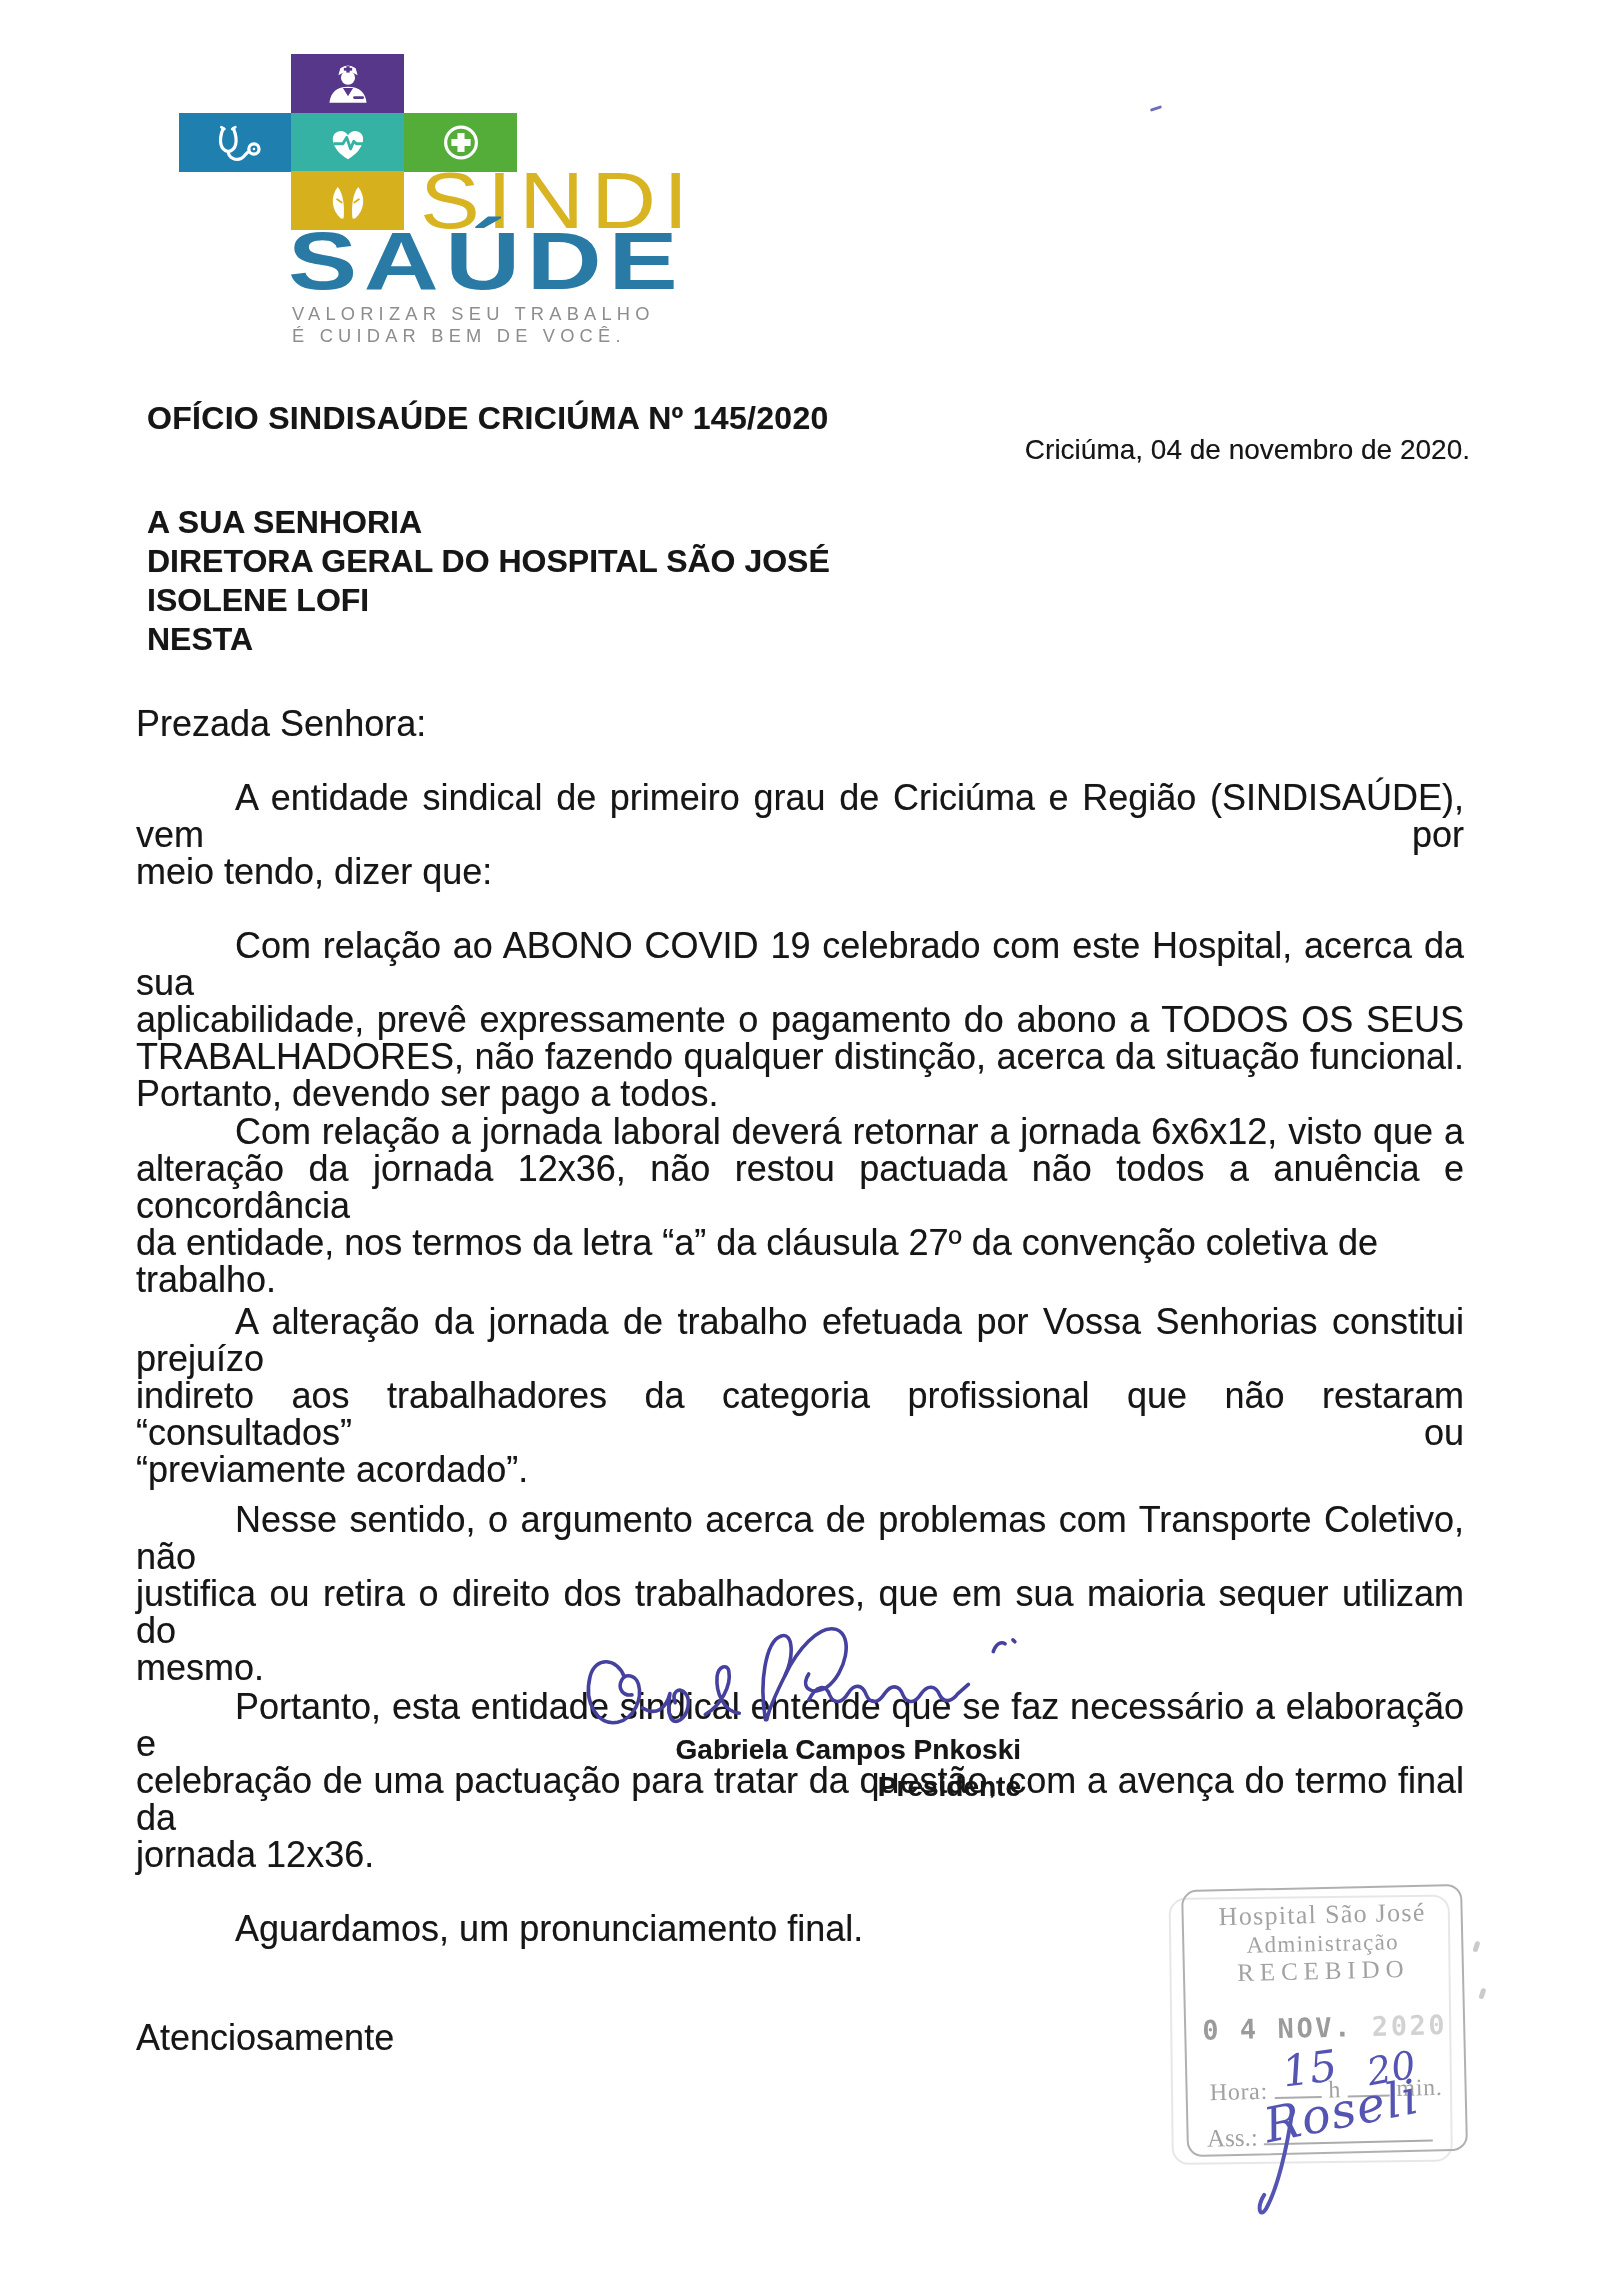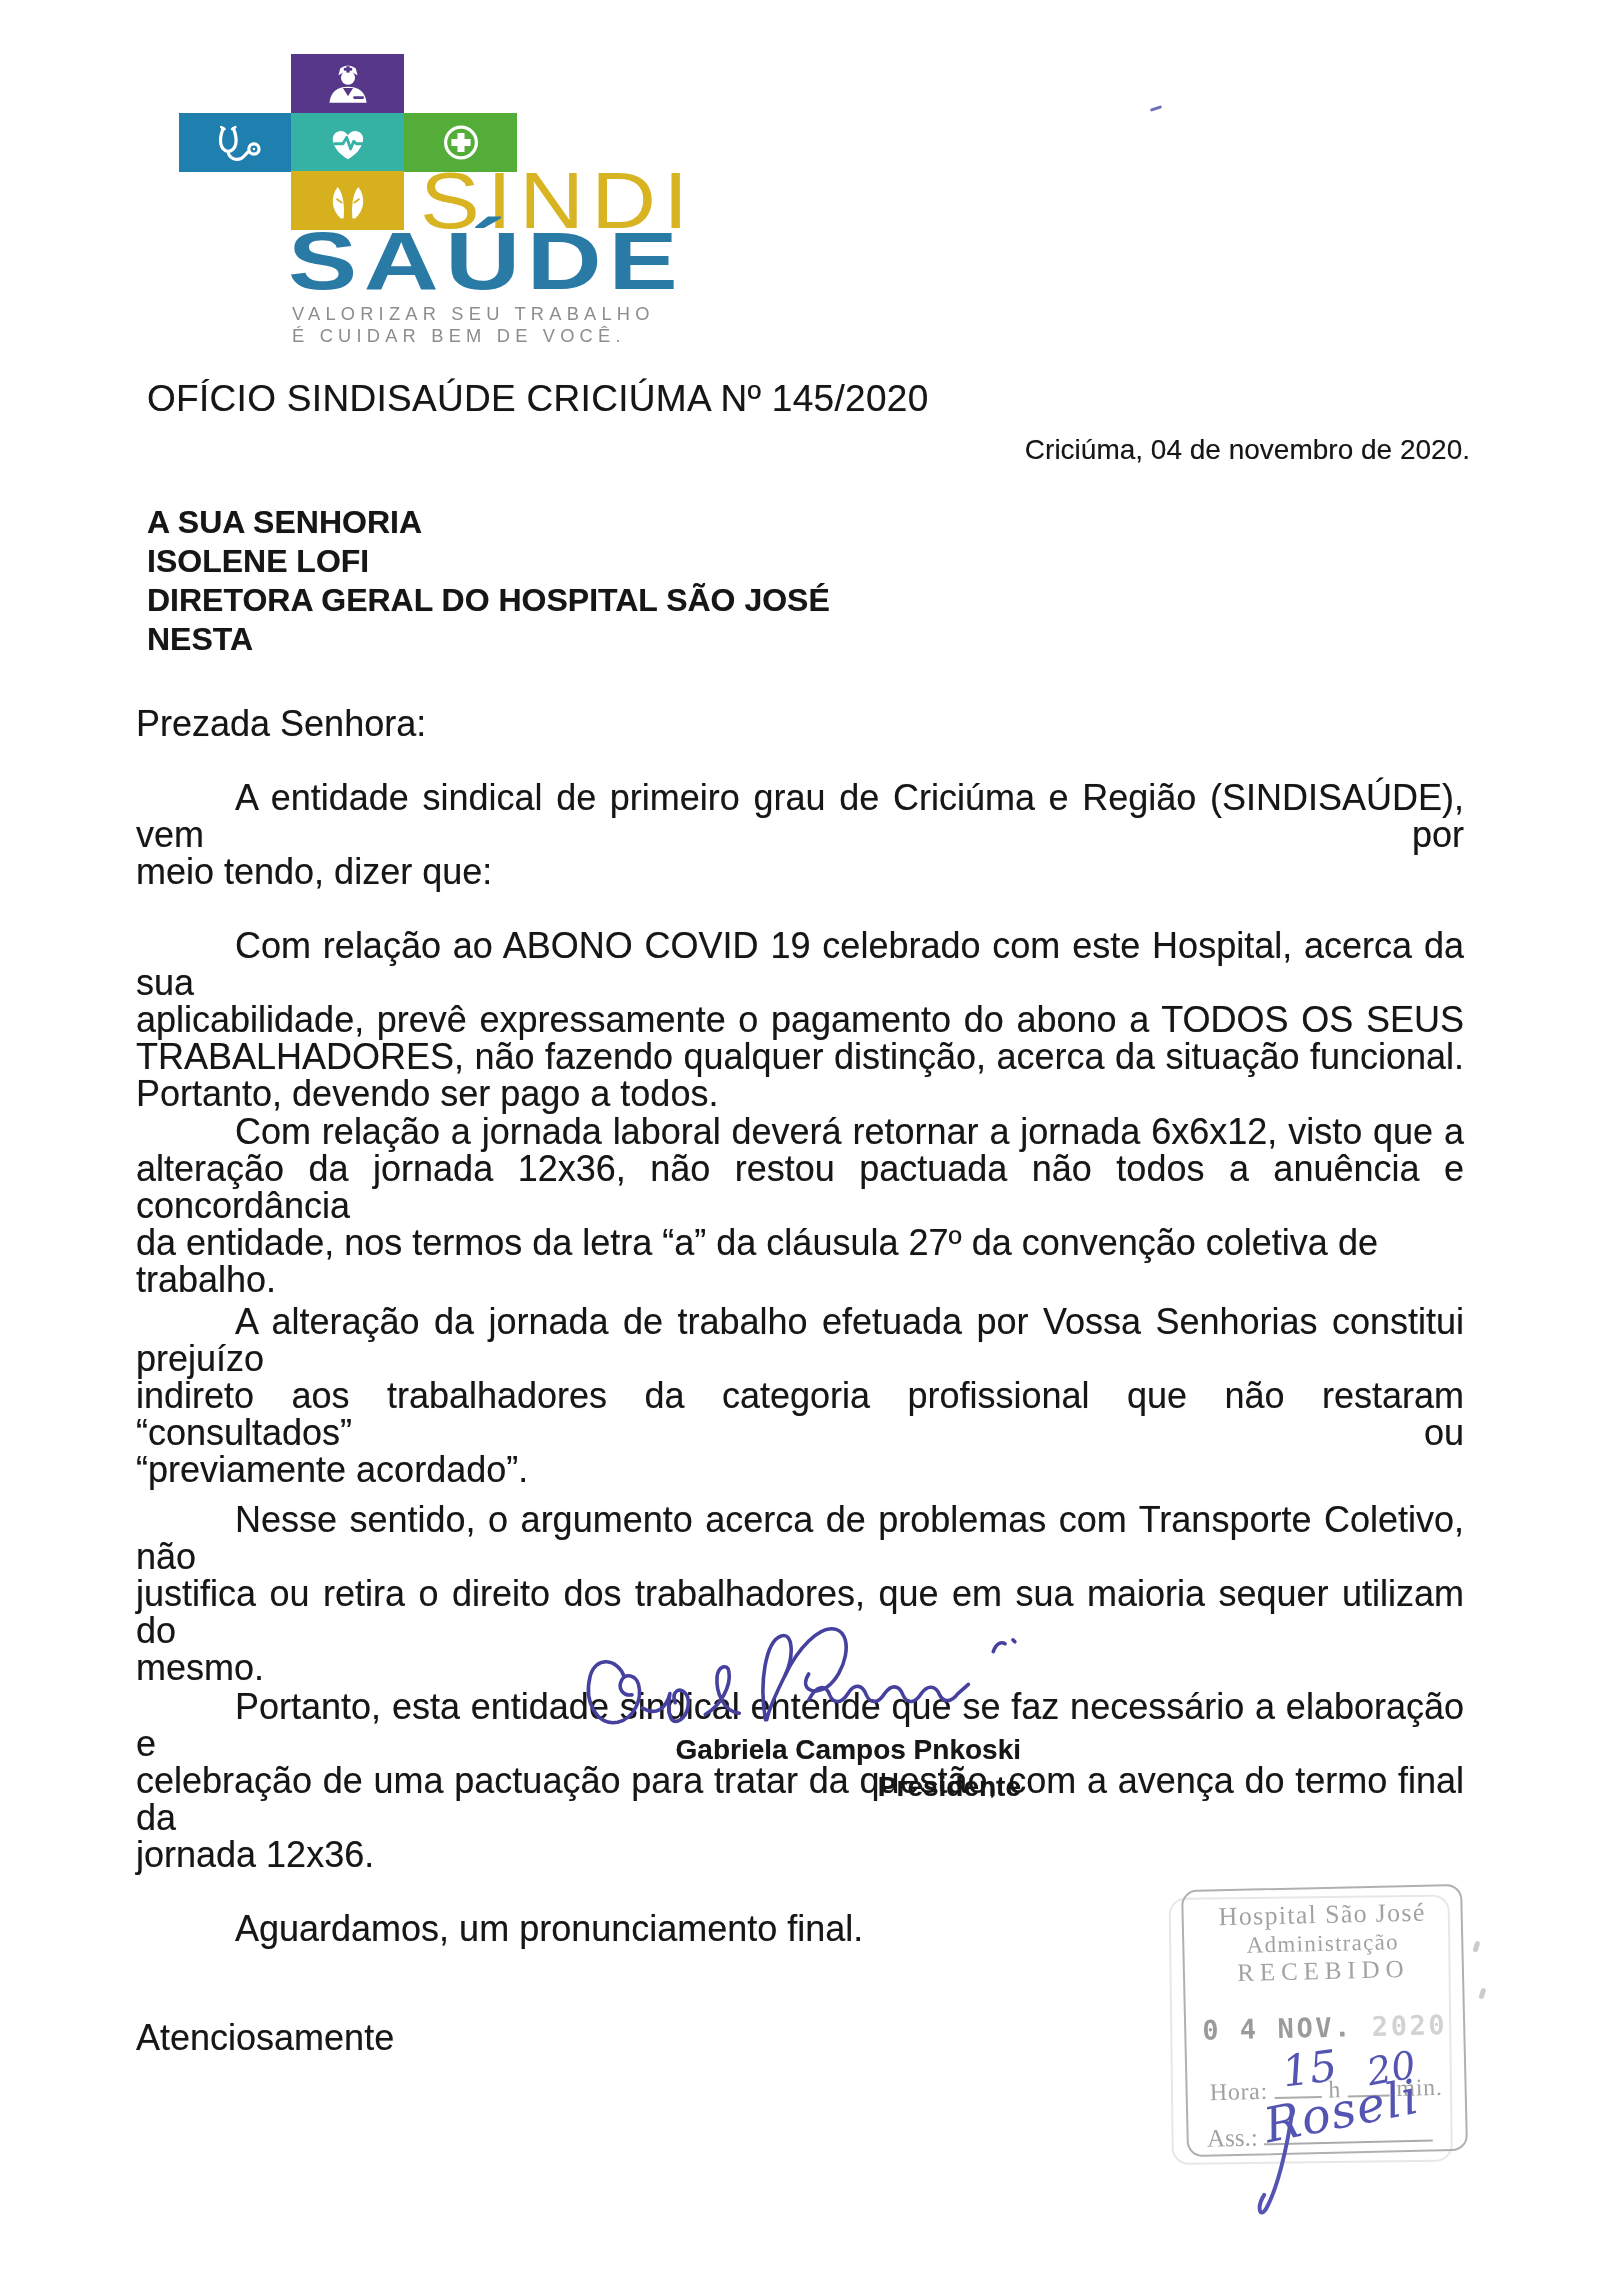--- a/index.html
+++ b/index.html
@@ -25,21 +25,21 @@
   .brand-saude {
     left:288px; top:230px; font-size:81px; line-height:62px; font-weight:700;
     color:#2a7aa6; letter-spacing:5.2px; transform:scaleX(1.28); transform-origin:left top;
   }
   .tagline {
     left:292px; top:303px; color:#8d8d8d; font-size:18.3px; line-height:22px;
     letter-spacing:5.2px; font-weight:400;
   }
 
   
-  .ref-line  { left:147px; top:378px; font-size:37px; font-weight:400; letter-spacing:0.3px; }
+  .ref-line  { left:147px; top:400px; font-size:32px; font-weight:700; letter-spacing:0.3px; }
   .date-line { left:927px; top:434px; width:543px; font-size:28px; text-align:right; }
   .addressee { left:147px; top:503px; font-size:32px; font-weight:700; line-height:39px; }
 
   .bodyflow { left:136px; top:705px; width:1328px; font-size:36px; }
   .bodyflow p { margin:0; padding:0; }
   .bline { line-height:37px; text-align:justify; text-align-last:justify; }
   .bline.last { text-align:left; text-align-last:left; }
   .bline.indent { text-indent:99px; }
   .salutation, .closing { line-height:37px; }
   .salutation { margin-bottom:37px !important; }
@@ -139,22 +139,22 @@
     </div>
   </div>
 
   <div class="abs pen-dash"></div>
 
   <div class="abs ref-line soft">OFÍCIO SINDISAÚDE CRICIÚMA Nº 145/2020</div>
   <div class="abs date-line soft">Criciúma, 04 de novembro de 2020.</div>
 
   <div class="abs addressee soft">
     <div>A SUA SENHORIA</div>
+    <div>DIRETORA GERAL DO HOSPITAL SÃO JOSÉ</div>
     <div>ISOLENE LOFI</div>
-    <div>DIRETORA GERAL DO HOSPITAL SÃO JOSÉ</div>
     <div>NESTA</div>
   </div>
 
   <div class="abs bodyflow soft">
     <p class="salutation">Prezada Senhora:</p>
 
     <p class="mb56">
       <span class="bline indent" style="display:block">A entidade sindical de primeiro grau de Criciúma e Região (SINDISAÚDE), vem por</span>
       <span class="bline last" style="display:block">meio tendo, dizer que:</span>
     </p>

